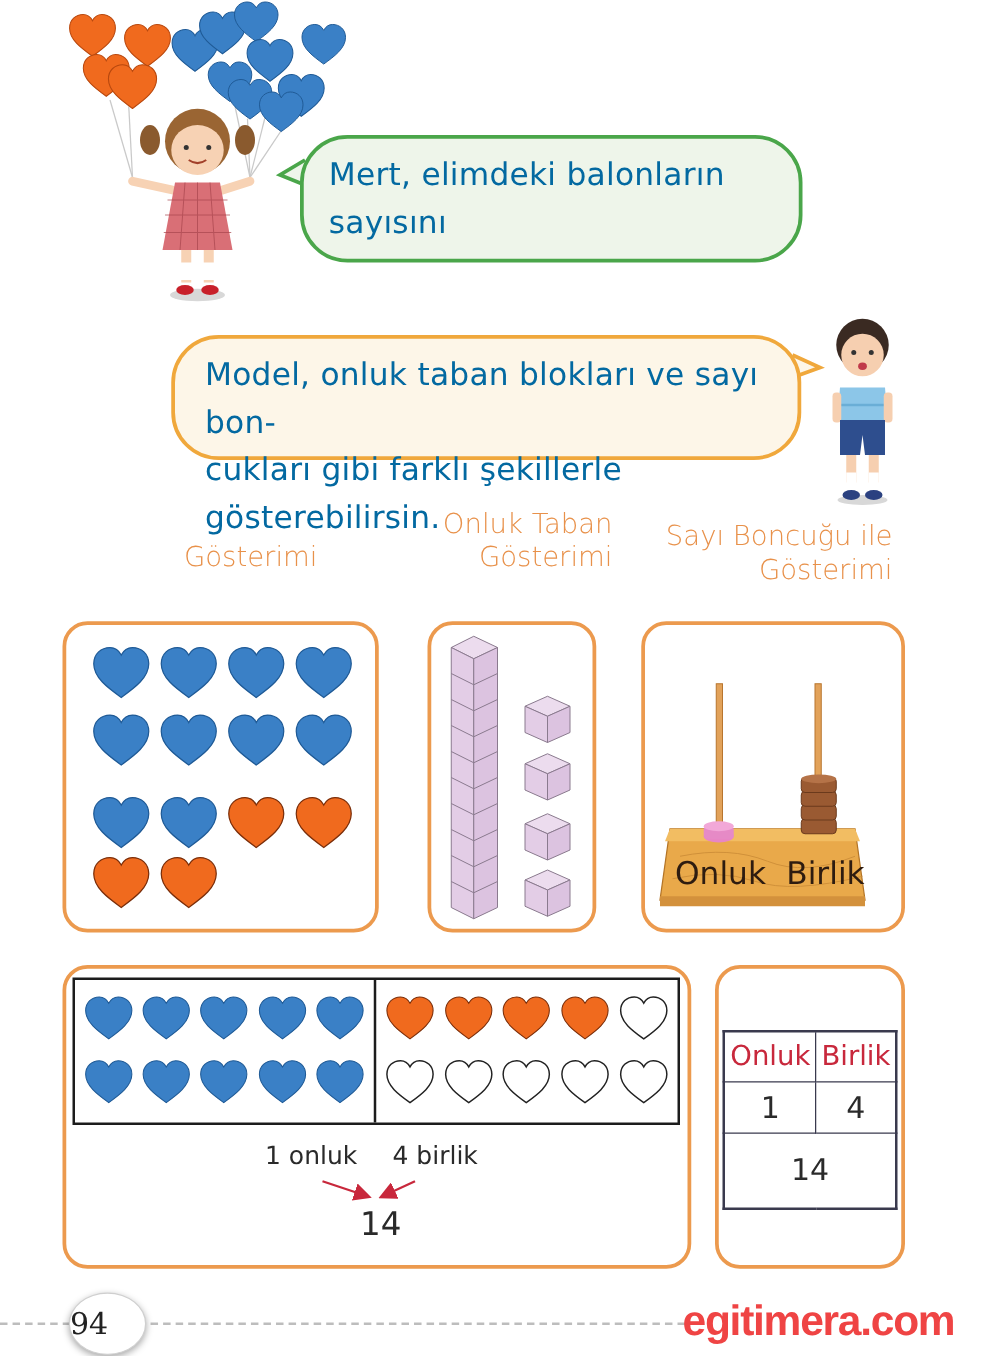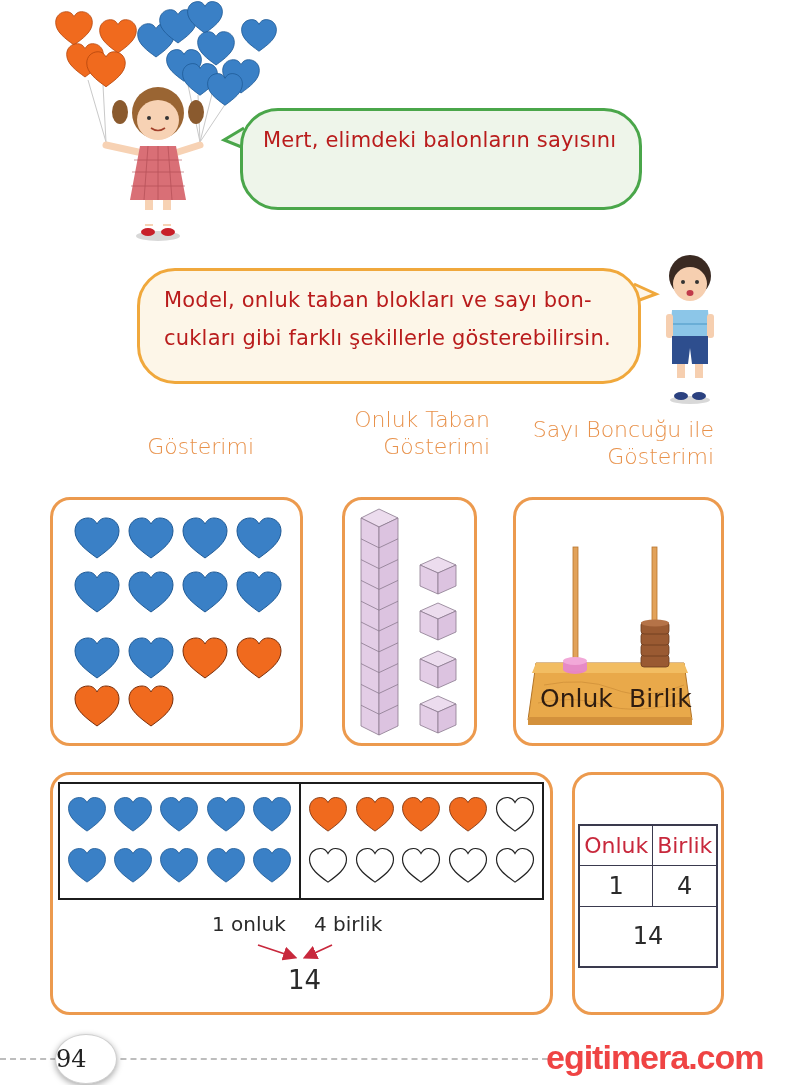--- a/index.html
+++ b/index.html
@@ -5,26 +5,26 @@
   * { box-sizing: border-box; margin: 0; padding: 0; }
   body {
     width: 791px; height: 1085px; background: #ffffff; position: relative;
     overflow: hidden; font-family: "DejaVu Sans", sans-serif; color: #2a2a2a;
   }
   .abs { position: absolute; }
   svg { display: block; overflow: visible; }
 
   
   .bubble {
-    position: absolute; border-radius: 38px; font-size: 21px; line-height: 38px;
-    color: #b91c1c; letter-spacing: 0.2px;
+    position: absolute; border-radius: 38px; font-size: 25px; line-height: 38px;
+    color: #0369a1; letter-spacing: 0.2px;
   }
   .bubble.green { left: 240px; top: 108px; width: 402px; height: 102px;
     background: #eef5ea; border: 3px solid #4aa64a; padding: 10px 10px 0 20px; }
-  .bubble.orange { left: 137px; top: 268px; width: 504px; height: 116px;
+  .bubble.orange { left: 137px; top: 268px; width: 504px; height: 100px;
     background: #fdf6e8; border: 3px solid #f0a83c; padding: 10px 10px 0 24px; }
 
   .caption {
     position: absolute; color: #e8914a; font-size: 22px; line-height: 27px;
     text-align: right; font-weight: 300;
   }
 
   .panel {
     position: absolute; border: 3px solid #ec9a4e; border-radius: 20px; background: #fff;
   }

